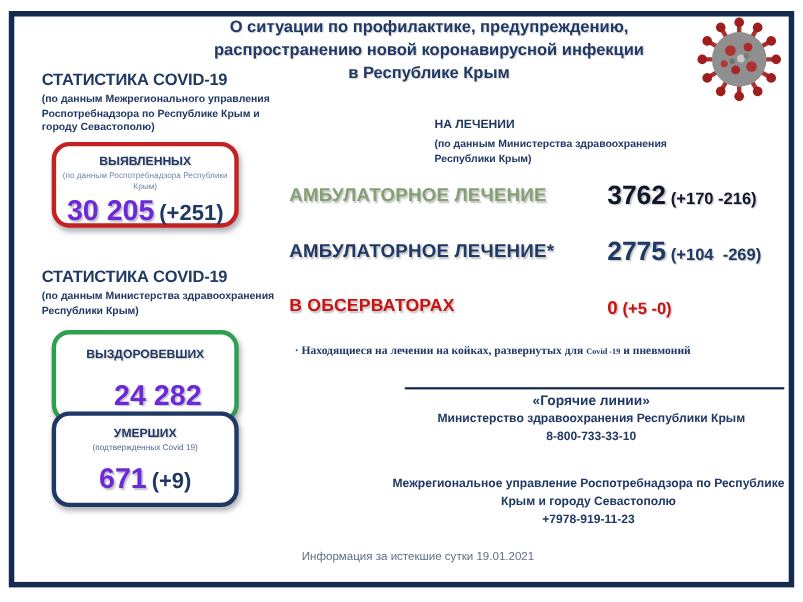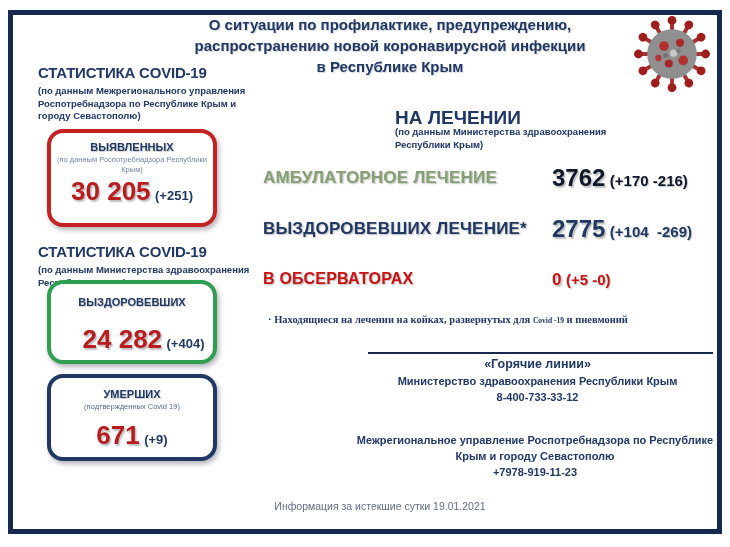--- a/index.html
+++ b/index.html
@@ -26,24 +26,24 @@
   .stat-box{
     position:absolute;left:47px;width:170px;box-sizing:border-box;border-radius:16px;
     background:#fff;text-align:center;box-shadow:2px 3px 5px rgba(40,40,60,0.35);
   }
   .box-red{border:4px solid #c42222;}
   .box-green{border:4px solid #2e9e50;}
   .box-navy{border:4px solid #1f3864;}
   .box-label{font-size:11px;font-weight:700;color:#1f3864;margin-top:8px;
     text-shadow:1px 1px 1px rgba(90,90,90,0.3);}
   .box-sub{font-size:7.5px;line-height:9.5px;color:#7386a8;margin-top:2px;}
-  .box-value{font-size:26px;font-weight:700;color:#b91c1c;line-height:30px;
+  .box-value{font-size:26px;font-weight:700;color:#6d28d9;line-height:30px;
     text-shadow:1.5px 1.5px 1.5px rgba(70,70,90,0.35);}
-  .box-delta{font-size:13px;font-weight:600;}
-  .treat-head{position:absolute;left:395px;top:107px;font-size:19px;font-weight:700;}
+  .box-delta{font-size:20px;font-weight:600;}
+  .treat-head{position:absolute;left:395px;top:107px;font-size:11px;font-weight:700;}
   .treat-sub{position:absolute;left:395px;top:126px;width:240px;font-size:9.5px;font-weight:700;line-height:12.5px;}
   .trow{position:absolute;left:263px;width:452px;height:34px;}
   .tlabel{position:absolute;left:0;top:4px;font-size:17px;font-weight:700;letter-spacing:0.2px;
     text-shadow:1.2px 1.2px 1.5px rgba(70,70,70,0.35);}
   .tvalue{position:absolute;left:289px;top:0;white-space:nowrap;}
   .tnum{font-size:24px;font-weight:700;text-shadow:1.5px 1.5px 1.5px rgba(70,70,70,0.35);}
   .tdelta{font-size:15px;font-weight:600;white-space:pre;text-shadow:1px 1px 1px rgba(70,70,70,0.3);}
   .row-green .tlabel{color:#85a073;}
   .row-green .tnum,.row-green .tdelta{color:#0f172a;margin-top:26px;}
   .row-navy .tlabel,.row-navy .tnum,.row-navy .tdelta{color:#1f3864;}
@@ -135,33 +135,33 @@
     <circle cx="33" cy="55" r="4" fill="#b03838"></circle>
     <circle cx="52" cy="49" r="4.5" fill="#c9c9c9"></circle>
     <circle cx="42" cy="52" r="3" fill="#6f6f6f"></circle>
     <circle cx="58" cy="46" r="3" fill="#7a7a7a"></circle>
   </svg>
 </div>
 
 <div class="sec-head" style="left:38px;top:64px;">СТАТИСТИКА COVID-19</div>
 <div class="sec-sub" style="left:38px;top:85px;">(по данным Межрегионального управления Роспотребнадзора по Республике Крым и городу Севастополю)</div>
 
-<div class="stat-box box-red" style="top:129px;height:98px;">
+<div class="stat-box box-red" style="top:129px;height:78px;">
   <div class="box-label">ВЫЯВЛЕННЫХ</div>
   <div class="box-sub">(по данным Роспотребнадзора Республики Крым)</div>
   <div style="margin-top:2px;">
     <span class="box-value">30 205</span>
     <span class="box-delta">(+251)</span>
   </div>
 </div>
 
 <div class="sec-head" style="left:38px;top:243px;">СТАТИСТИКА COVID-19</div>
 <div class="sec-sub" style="left:38px;top:264px;">(по данным Министерства здравоохранения Республики Крым)</div>
 
-<div class="stat-box box-green" style="top:280px;height:84px;">
+<div class="stat-box box-green" style="top:300px;height:84px;">
   <div class="box-label" style="margin-top:12px;">ВЫЗДОРОВЕВШИХ</div>
   <div style="margin-top:16px;padding-left:23px;">
     <span class="box-value">24 282</span>
     <span class="box-delta">(+404)</span>
   </div>
 </div>
 
 <div class="stat-box box-navy" style="top:374px;height:87px;">
   <div class="box-label" style="margin-top:10px;">УМЕРШИХ</div>
   <div class="box-sub" style="color:#55688d;">(подтвержденных Covid 19)</div>
@@ -176,21 +176,21 @@
 
 <div class="trow row-green" style="top:164px;">
   <span class="tlabel">АМБУЛАТОРНОЕ ЛЕЧЕНИЕ</span>
   <span class="tvalue">
     <span class="tnum">3762</span>
     <span class="tdelta">(+170 -216)</span>
   </span>
 </div>
 
 <div class="trow row-navy" style="top:215px;">
-  <span class="tlabel">ВЫЗДОРОВЕВШИХ ЛЕЧЕНИЕ*</span>
+  <span class="tlabel">АМБУЛАТОРНОЕ ЛЕЧЕНИЕ*</span>
   <span class="tvalue">
     <span class="tnum">2775</span>
     <span class="tdelta">(+104  -269)</span>
   </span>
 </div>
 
 <div class="trow row-red" style="top:266px;">
   <span class="tlabel">В ОБСЕРВАТОРАХ</span>
   <span class="tvalue" style="top:4px;">
     <span class="tnum">0</span>
@@ -199,21 +199,21 @@
 </div>
 
 <div class="footnote">
   <span>·</span><span> Находящиеся на лечении на койках, развернутых для </span><span class="covid-small">Covid  -19</span><span> и пневмоний</span>
 </div>
 
 <div class="hotline-rule"></div>
 <div class="hotlines">
   <div class="hot-head">«Горячие линии»</div>
   <div class="hot-line">Министерство здравоохранения Республики Крым</div>
-  <div class="hot-line">8-400-733-33-12</div>
+  <div class="hot-line">8-800-733-33-10</div>
 </div>
 
 <div class="rospotreb">
   <div>Межрегиональное управление Роспотребнадзора по Республике Крым и городу Севастополю</div>
   <div>+7978-919-11-23</div>
 </div>
 
 <div class="footer-note">Информация за истекшие сутки 19.01.2021</div>
 
 </body></html>

